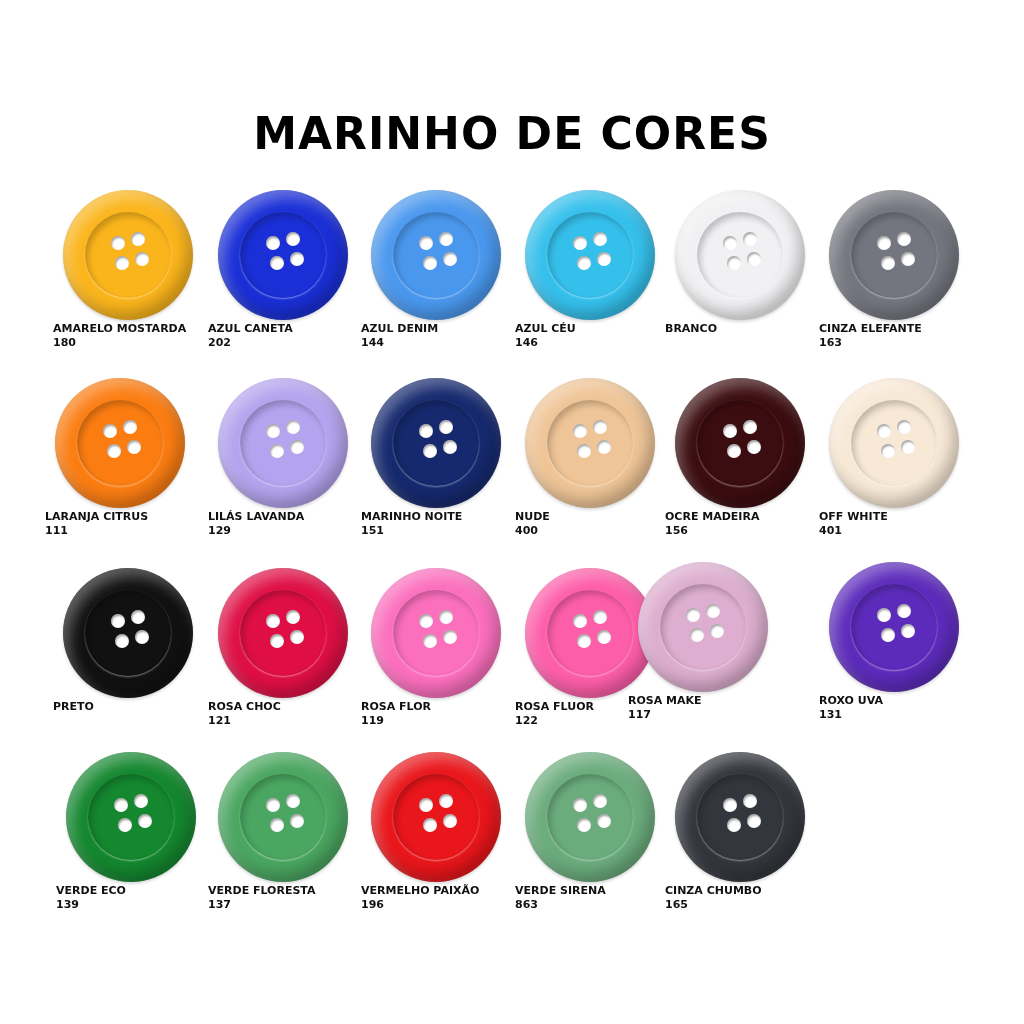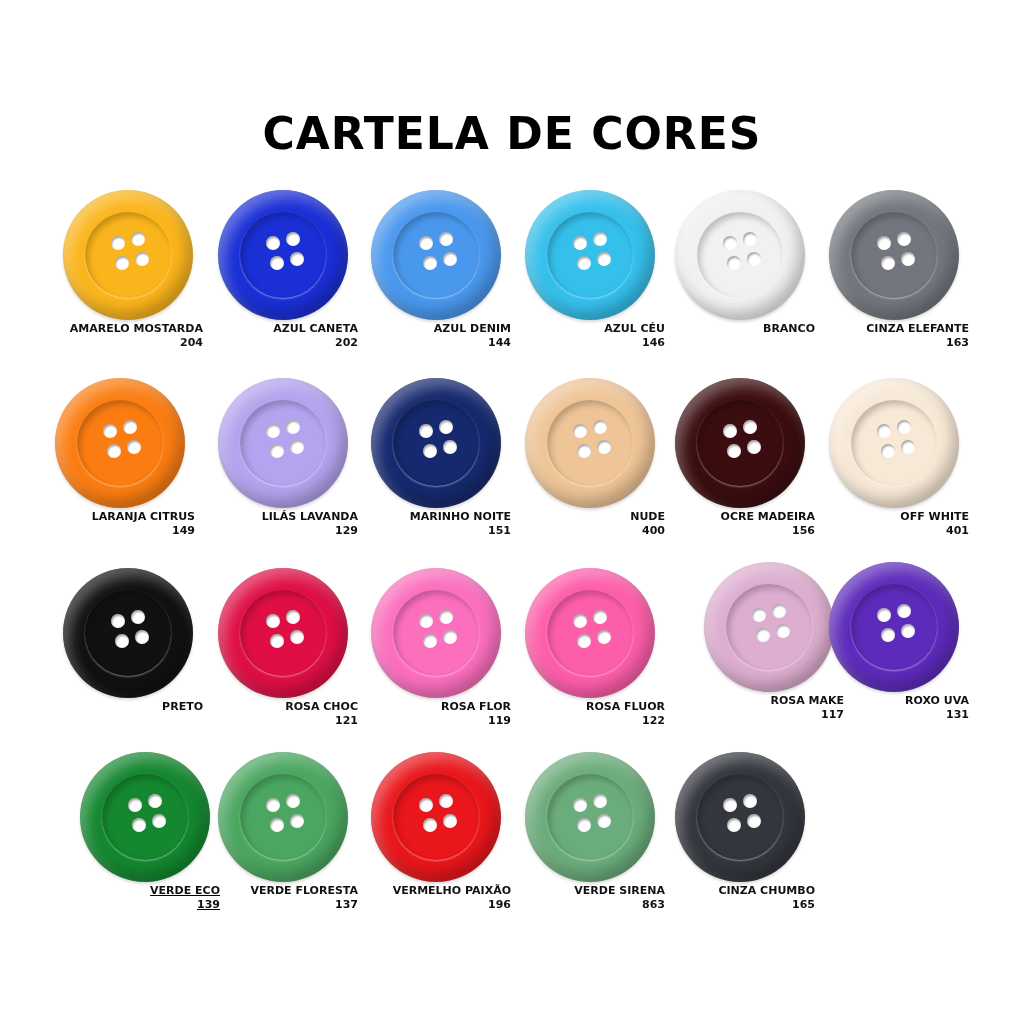--- a/index.html
+++ b/index.html
@@ -1,41 +1,41 @@
 <!DOCTYPE html>
 <html><head>
 <meta charset="utf-8">
 <style>
   html, body { margin:0; padding:0; background:#ffffff; }
   body { width:1024px; height:1024px; position:relative; overflow:hidden; font-family:"DejaVu Sans", sans-serif; }
   .title { position:absolute; top:108px; left:0; width:1024px; text-align:center; font-size:44px; font-weight:bold; color:#000; letter-spacing:1px; }
-  .swatch { position:absolute; width:150px; text-align:right; }
+  .swatch { position:absolute; width:150px; text-align:left; }
   .button { position:relative; width:130px; height:130px; margin:0 auto; border-radius:50%; box-shadow: inset -6px -8px 14px rgba(0,0,0,0.25), inset 6px 8px 14px rgba(255,255,255,0.35), 0 2px 3px rgba(0,0,0,0.15); }
   .button .rim { position:absolute; left:22px; top:22px; width:86px; height:86px; border-radius:50%; box-shadow: inset 3px 4px 6px rgba(0,0,0,0.22), 0 1px 2px rgba(255,255,255,0.45); }
   .hole { position:absolute; width:14px; height:14px; border-radius:50%; background:#fff; box-shadow: inset 1px 2px 2px rgba(0,0,0,0.35); }
   .h1 { left:48px; top:46px; } .h2 { left:68px; top:42px; }
   .h3 { left:52px; top:66px; } .h4 { left:72px; top:62px; }
   .name { font-size:11px; font-weight:bold; color:#111; margin-top:2px; line-height:14px; white-space:nowrap; }
   .code { font-size:11px; font-weight:bold; color:#111; line-height:14px; }
 </style>
 </head>
 <body>
 
-<div class="title">CARTELA DE CORES</div>
+<div class="title">MARINHO DE CORES</div>
 <div id="grid">
     <div class="swatch" style="left: 53px; top: 190px;">
       <div class="button" style="background: rgb(251, 181, 28);">
         <div class="rim"></div>
         <div class="hole h1"></div>
         <div class="hole h2"></div>
         <div class="hole h3"></div>
         <div class="hole h4"></div>
       </div>
       <div class="name">AMARELO MOSTARDA</div>
-      <div class="code">204</div>
+      <div class="code">180</div>
     </div>
     <div class="swatch" style="left: 208px; top: 190px;">
       <div class="button" style="background: rgb(26, 47, 214);">
         <div class="rim"></div>
         <div class="hole h1"></div>
         <div class="hole h2"></div>
         <div class="hole h3"></div>
         <div class="hole h4"></div>
       </div>
       <div class="name">AZUL CANETA</div>
@@ -87,21 +87,21 @@
     </div>
     <div class="swatch" style="left: 45px; top: 378px;">
       <div class="button" style="background: rgb(251, 125, 18);">
         <div class="rim"></div>
         <div class="hole h1"></div>
         <div class="hole h2"></div>
         <div class="hole h3"></div>
         <div class="hole h4"></div>
       </div>
       <div class="name">LARANJA CITRUS</div>
-      <div class="code">149</div>
+      <div class="code">111</div>
     </div>
     <div class="swatch" style="left: 208px; top: 378px;">
       <div class="button" style="background: rgb(180, 163, 238);">
         <div class="rim"></div>
         <div class="hole h1"></div>
         <div class="hole h2"></div>
         <div class="hole h3"></div>
         <div class="hole h4"></div>
       </div>
       <div class="name">LILÁS LAVANDA</div>
@@ -188,21 +188,21 @@
       <div class="button" style="background: rgb(253, 94, 169);">
         <div class="rim"></div>
         <div class="hole h1"></div>
         <div class="hole h2"></div>
         <div class="hole h3"></div>
         <div class="hole h4"></div>
       </div>
       <div class="name">ROSA FLUOR</div>
       <div class="code">122</div>
     </div>
-    <div class="swatch" style="left: 694px; top: 562px;">
+    <div class="swatch" style="left: 628px; top: 562px;">
       <div class="button" style="background: rgb(221, 174, 207);">
         <div class="rim"></div>
         <div class="hole h1"></div>
         <div class="hole h2"></div>
         <div class="hole h3"></div>
         <div class="hole h4"></div>
       </div>
       <div class="name">ROSA MAKE</div>
       <div class="code">117</div>
     </div>
@@ -210,21 +210,21 @@
       <div class="button" style="background: rgb(93, 43, 187);">
         <div class="rim"></div>
         <div class="hole h1"></div>
         <div class="hole h2"></div>
         <div class="hole h3"></div>
         <div class="hole h4"></div>
       </div>
       <div class="name">ROXO UVA</div>
       <div class="code">131</div>
     </div>
-    <div class="swatch" style="left: 70px; top: 752px; text-decoration: underline;">
+    <div class="swatch" style="left: 56px; top: 752px;">
       <div class="button" style="background: rgb(20, 135, 47);">
         <div class="rim"></div>
         <div class="hole h1"></div>
         <div class="hole h2"></div>
         <div class="hole h3"></div>
         <div class="hole h4"></div>
       </div>
       <div class="name">VERDE ECO</div>
       <div class="code">139</div>
     </div>

